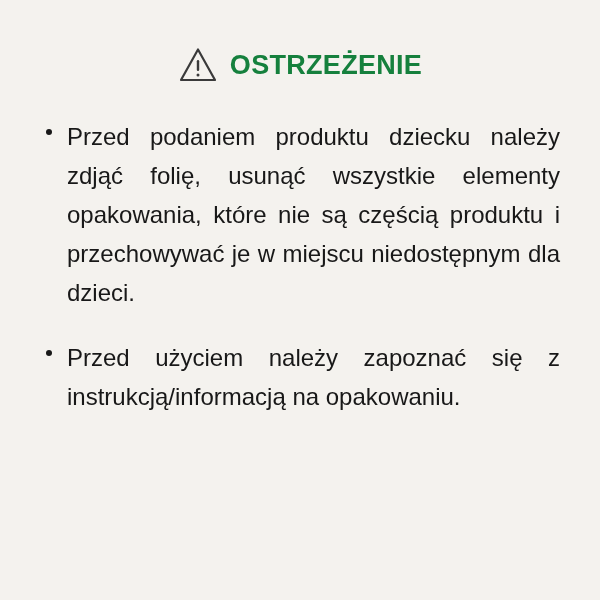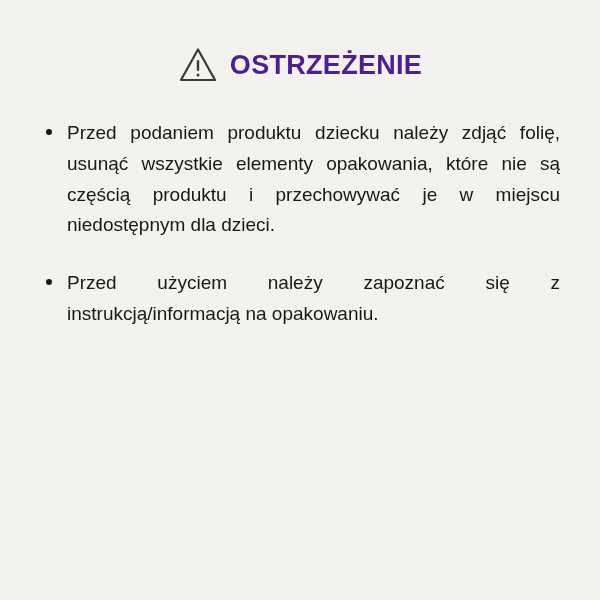--- a/index.html
+++ b/index.html
@@ -34,35 +34,35 @@
   .warning-icon {
     display: block;
     width: 40px;
     height: 38px;
     flex: 0 0 auto;
   }
   .warning-title {
     font-size: 27px;
     font-weight: bold;
     letter-spacing: 0.3px;
-    color: #4c1d95;
+    color: #15803d;
     line-height: 1;
   }
   .bullet-list {
     list-style: none;
     margin: 0;
     padding: 0;
     width: 100%;
     max-width: 520px;
   }
   .bullet-item {
     position: relative;
     padding-left: 27px;
     margin-bottom: 27px;
-    font-size: 19px;
+    font-size: 24px;
     line-height: 1.62;
     text-align: justify;
     text-justify: inter-word;
     color: #181818;
   }
   .bullet-item:last-child {
     margin-bottom: 0;
   }
   .bullet-dot {
     position: absolute;

